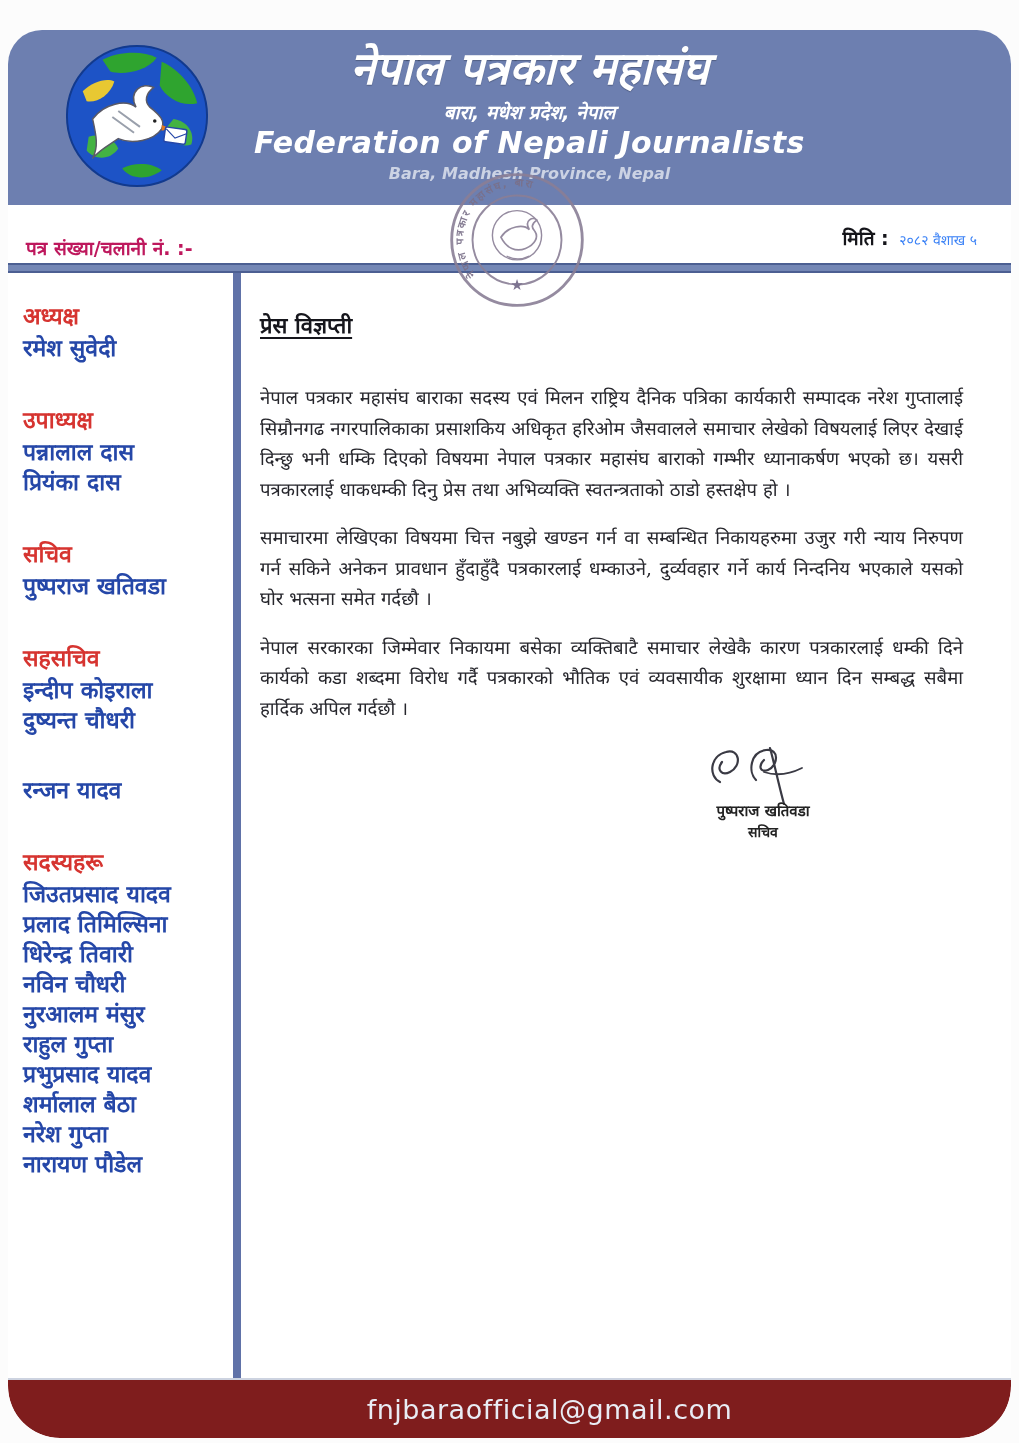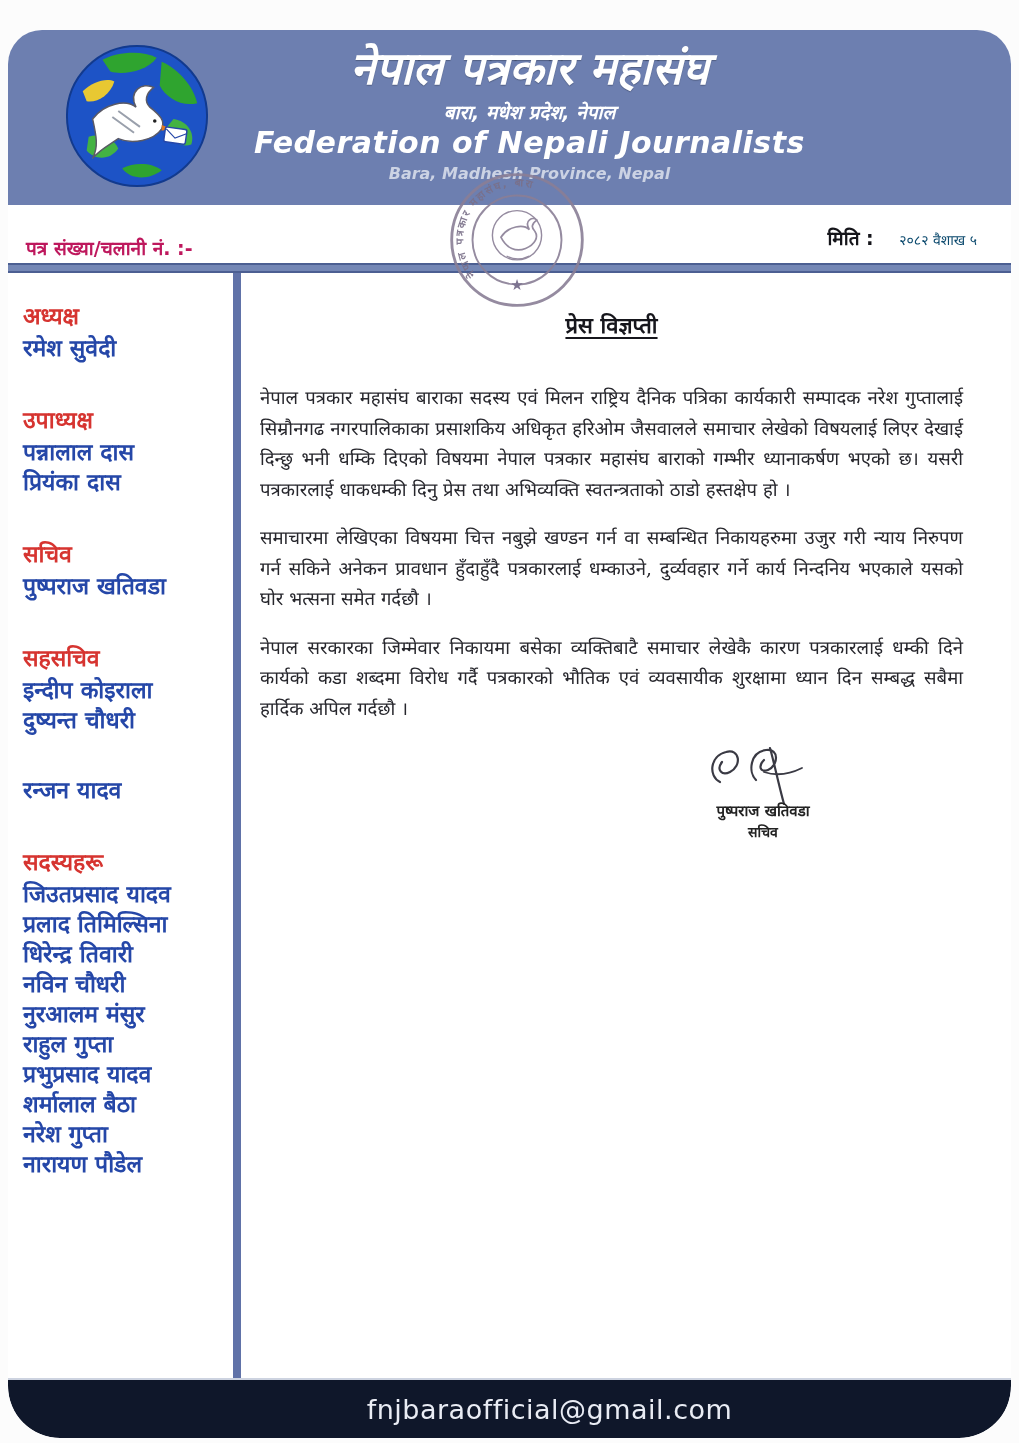--- a/index.html
+++ b/index.html
@@ -35,21 +35,21 @@
     color: #ffffff;
   }
   .title-np   { font-size: 45px; font-weight: 700; line-height: 1.1; text-shadow: 0 1px 1px rgba(0,0,0,.25); }
   .subtitle-np{ font-size: 19px; font-weight: 700; margin-top: 5px; }
   .title-en   { font-size: 30px; font-weight: 700; letter-spacing: .5px; }
   .subtitle-en{ font-size: 16px; font-weight: 700; margin-top: 4px; color: #ccd3e4; }
   
   .ref-row { position: absolute; left: 0; right: 0; top: 175px; height: 58px; background: #fff; }
   .ref-label { position: absolute; left: 18px; top: 30px; font-size: 19px; font-weight: 700; color: #be185d; }
   .date-wrap { position: absolute; right: 34px; top: 20px; font-size: 19px; font-weight: 700; color: #15151a; }
-  .date-value { font-size: 14px; font-weight: 400; color: #0c4a6e; margin-left: 19px; }
+  .date-value { font-size: 14px; font-weight: 400; color: #3b82f6; margin-left: 4px; }
   
   .hband {
     position: absolute; left: 0; right: 0; top: 233px; height: 10px;
     background: #7487b5;
     border-top: 2px solid #4c5f92; border-bottom: 2px solid #4c5f92;
   }
   
   .stamp {
     position: absolute; left: 438px; top: 136px;
     width: 142px; height: 148px; z-index: 6; opacity: .9;
@@ -65,41 +65,41 @@
     height: calc(100% - 245px - 60px);
     text-align: left; padding-top: 24px;
   }
   .sb-section { margin-bottom: 40px; }
   .sb-role { font-size: 23px; font-weight: 700; color: #d63430; line-height: 34px; }
   .sb-name { font-size: 23px; font-weight: 700; color: #2547a8; line-height: 30px; }
   .main {
     position: absolute; left: 252px; right: 48px; top: 245px;
   }
   .press-title {
-    margin-top: 34px; text-align: center;
+    margin-top: 34px; text-align: left;
     font-size: 22px; font-weight: 700; color: #16161c;
     text-decoration: underline; text-underline-offset: 4px;
   }
   .paras { margin-top: 44px; }
   .para {
     font-family: "DejaVu Serif", "Liberation Serif", serif;
     font-size: 18.5px; line-height: 1.65; color: #26262c;
     text-align: justify; margin-bottom: 18px;
   }
   .signature {
     width: 200px; margin-left: auto; margin-right: 100px; margin-top: 14px;
     text-align: center;
   }
   .sig-scribble { display: block; margin: 0 auto; }
   .sig-name { font-size: 15px; font-weight: 700; color: #222; margin-top: -6px; }
   .sig-role { font-size: 14px; font-weight: 700; color: #222; margin-top: 2px; }
   
   .footer {
     position: absolute; left: 0; right: 0; bottom: 0; height: 60px;
-    background: #0f172a;
+    background: #7f1d1d;
     border-top: 2px solid #cdd3e0;
     border-radius: 0 0 52px 52px;
     display: flex; align-items: center; justify-content: center;
   }
   .footer-email {
     font-size: 27px; color: #e9ecf4; letter-spacing: .5px; margin-left: 80px;
   }
 </style>
 </head>
 <body>

